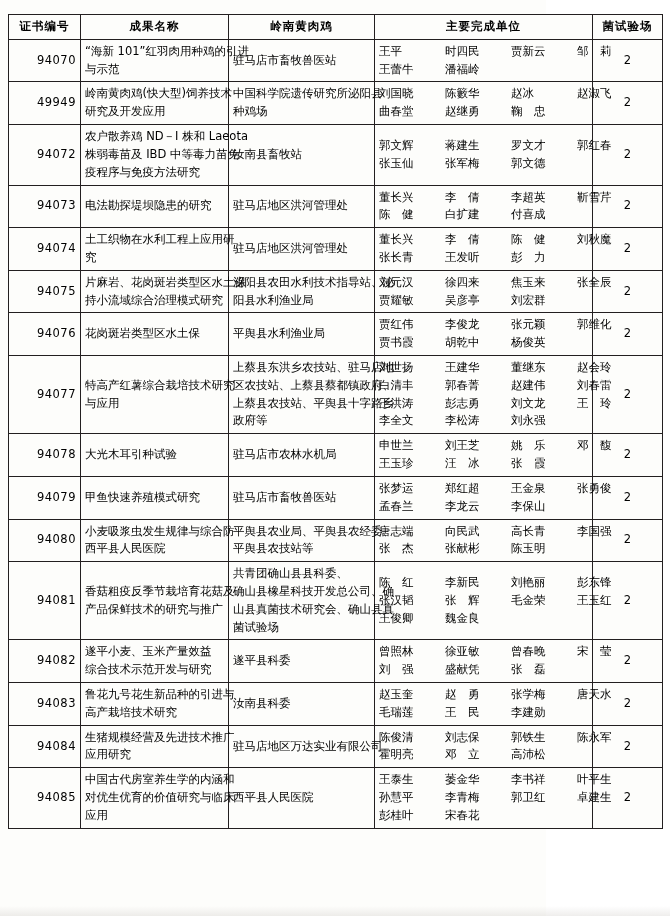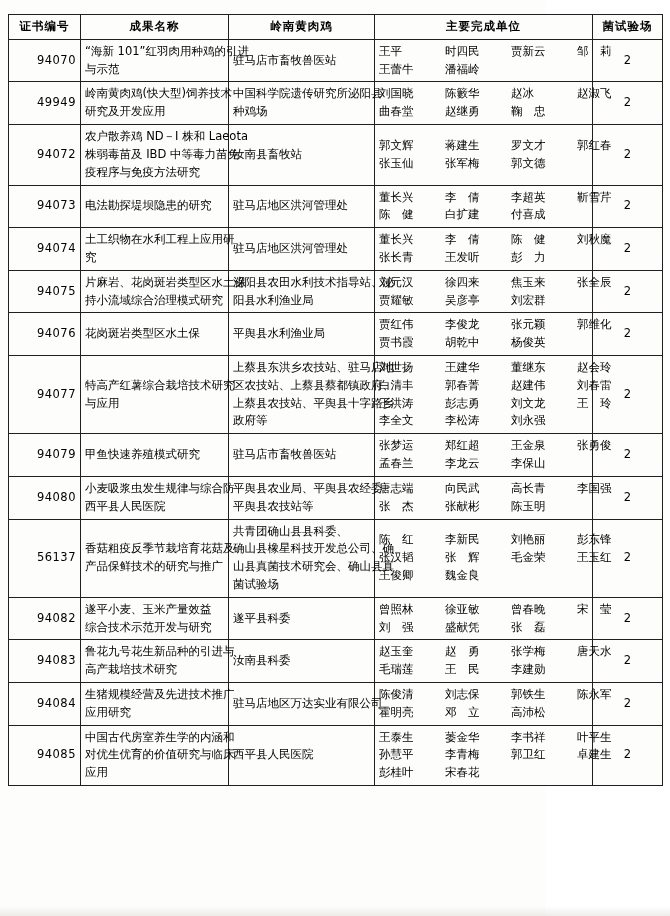--- a/index.html
+++ b/index.html
@@ -314,20 +314,43 @@
             </div>
             <div class="people-line">
               <span class="pn">李全文</span>
               <span class="pn">李松涛</span>
               <span class="pn">刘永强</span>
             </div>
           </td>
           <td class="level">2</td>
         </tr>
         <tr>
+          <td class="cert">94078</td>
+          <td class="name">
+            <span class="line">大光木耳引种试验</span>
+          </td>
+          <td class="unit">
+            <span class="line">驻马店市农林水机局</span>
+          </td>
+          <td class="people">
+            <div class="people-line">
+              <span class="pn">申世兰</span>
+              <span class="pn">刘王芝</span>
+              <span class="pn">姚　乐</span>
+              <span class="pn">邓　馥</span>
+            </div>
+            <div class="people-line">
+              <span class="pn">王玉珍</span>
+              <span class="pn">汪　冰</span>
+              <span class="pn">张　霞</span>
+            </div>
+          </td>
+          <td class="level">2</td>
+        </tr>
+        <tr>
           <td class="cert">94079</td>
           <td class="name">
             <span class="line">甲鱼快速养殖模式研究</span>
           </td>
           <td class="unit">
             <span class="line">驻马店市畜牧兽医站</span>
           </td>
           <td class="people">
             <div class="people-line">
               <span class="pn">张梦运</span>
@@ -362,21 +385,21 @@
             </div>
             <div class="people-line">
               <span class="pn">张　杰</span>
               <span class="pn">张献彬</span>
               <span class="pn">陈玉明</span>
             </div>
           </td>
           <td class="level">2</td>
         </tr>
         <tr>
-          <td class="cert">56137</td>
+          <td class="cert">94081</td>
           <td class="name">
             <span class="line">香菇粗疫反季节栽培育花菇及</span>
             <span class="line">产品保鲜技术的研究与推广</span>
           </td>
           <td class="unit">
             <span class="line">共青团确山县县科委、</span>
             <span class="line">确山县橡星科技开发总公司、确</span>
             <span class="line">山县真菌技术研究会、确山县真</span>
             <span class="line">菌试验场</span>
           </td>

